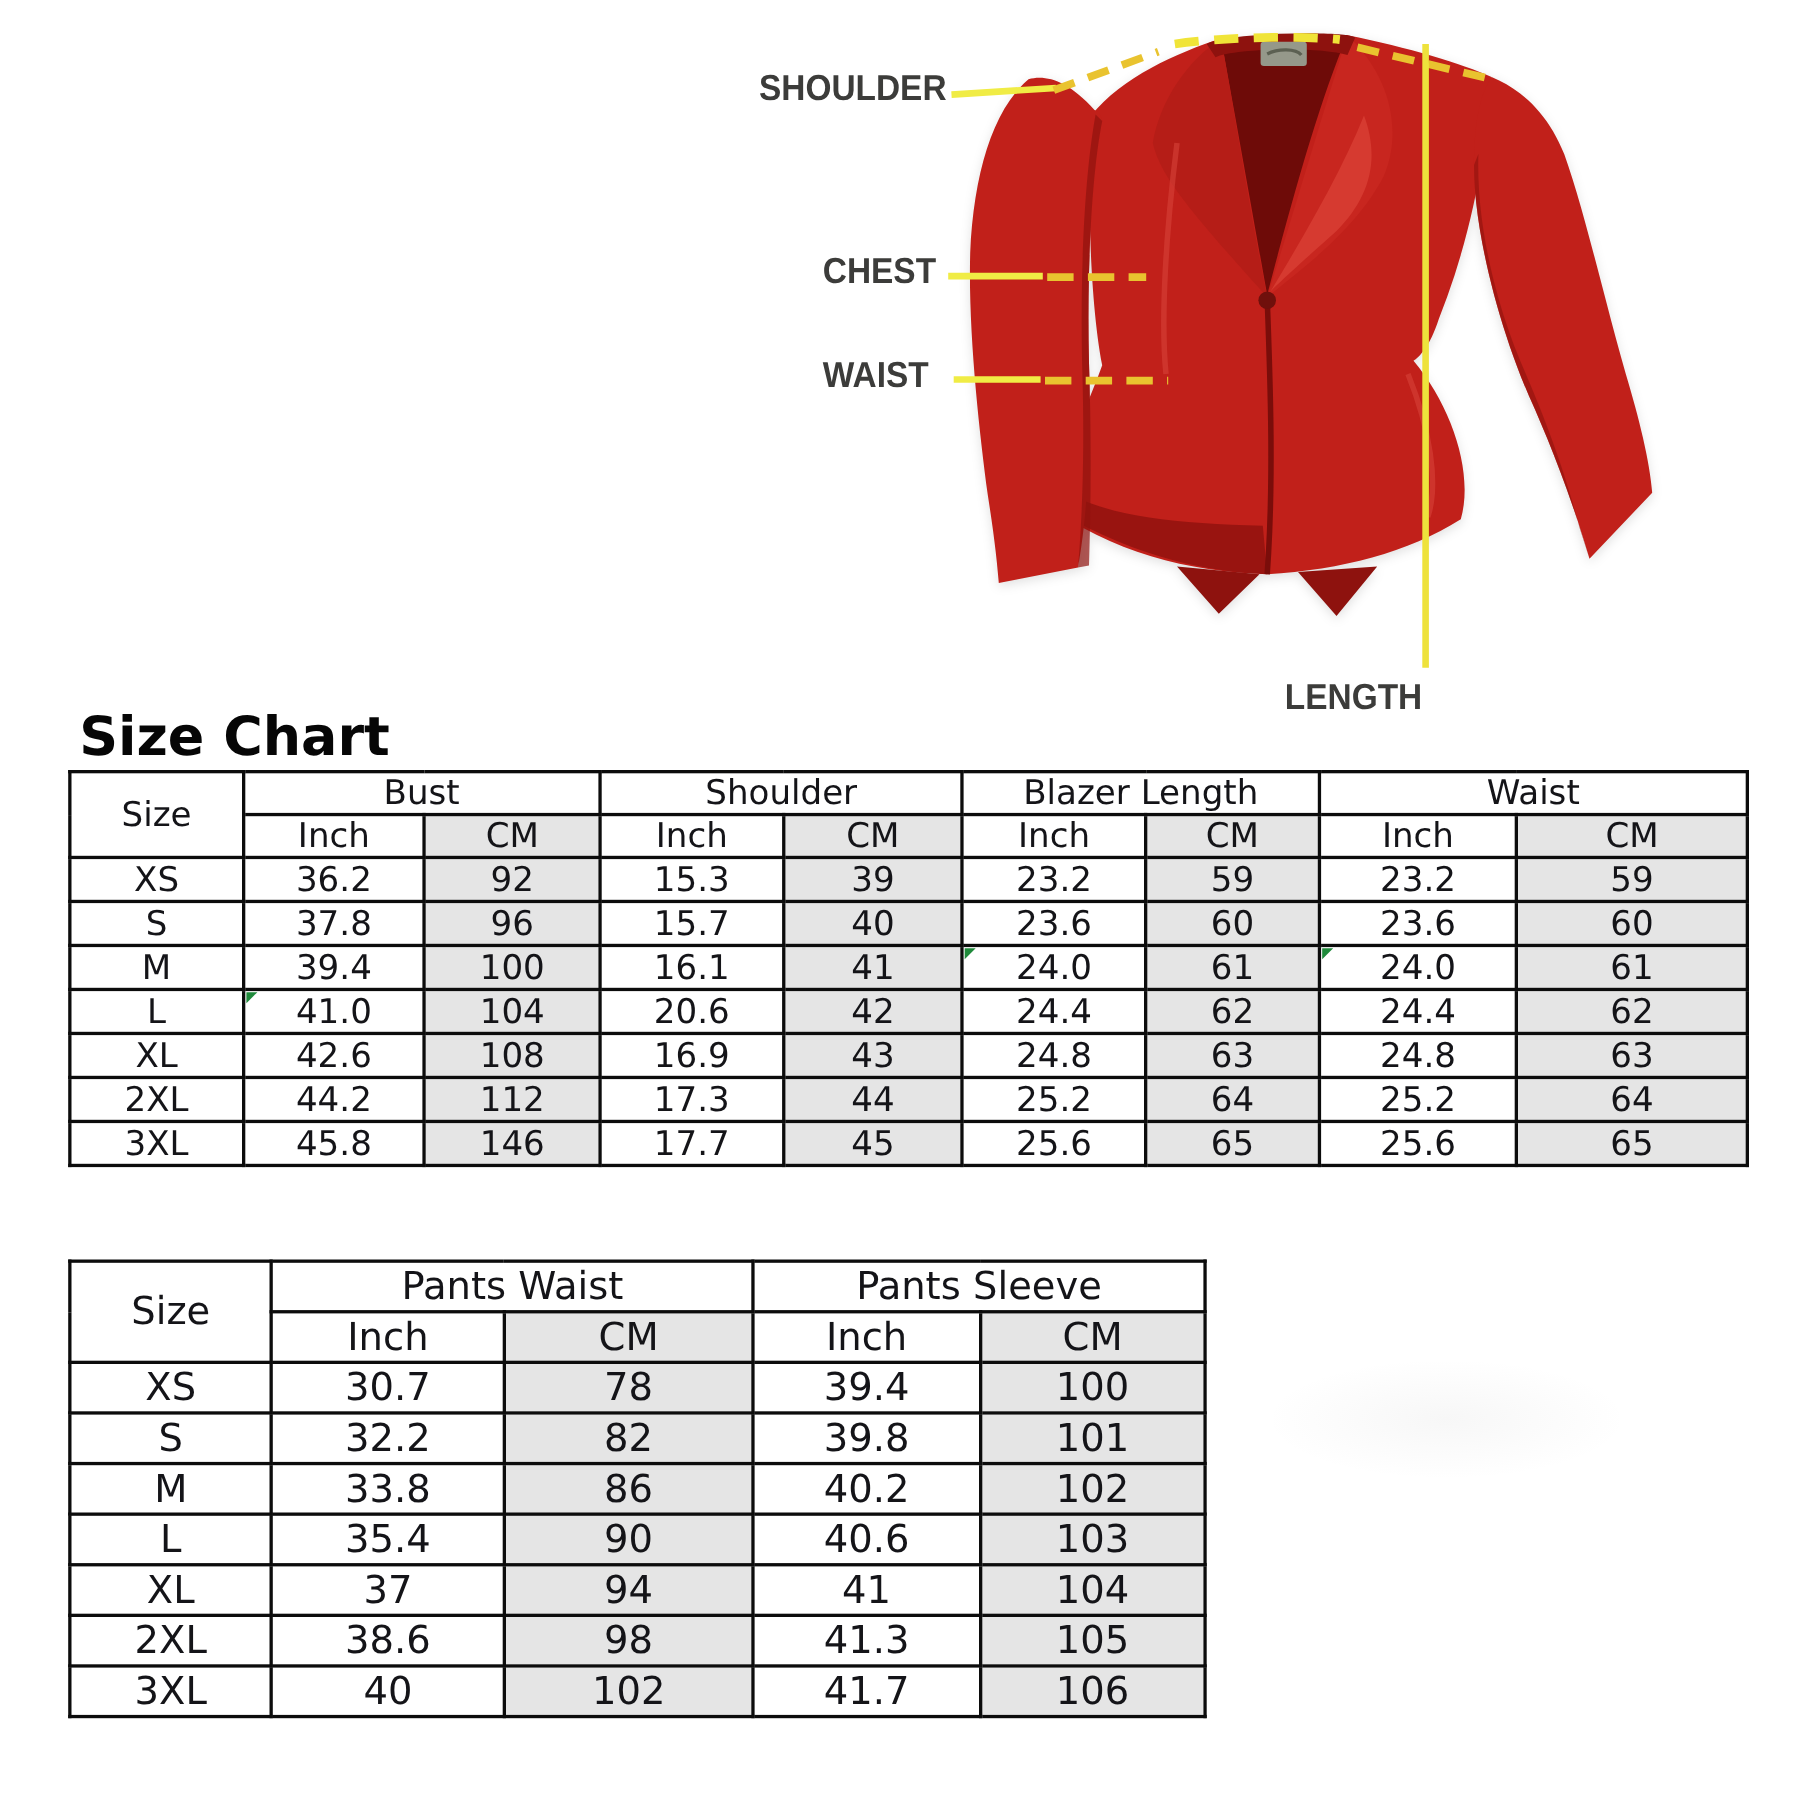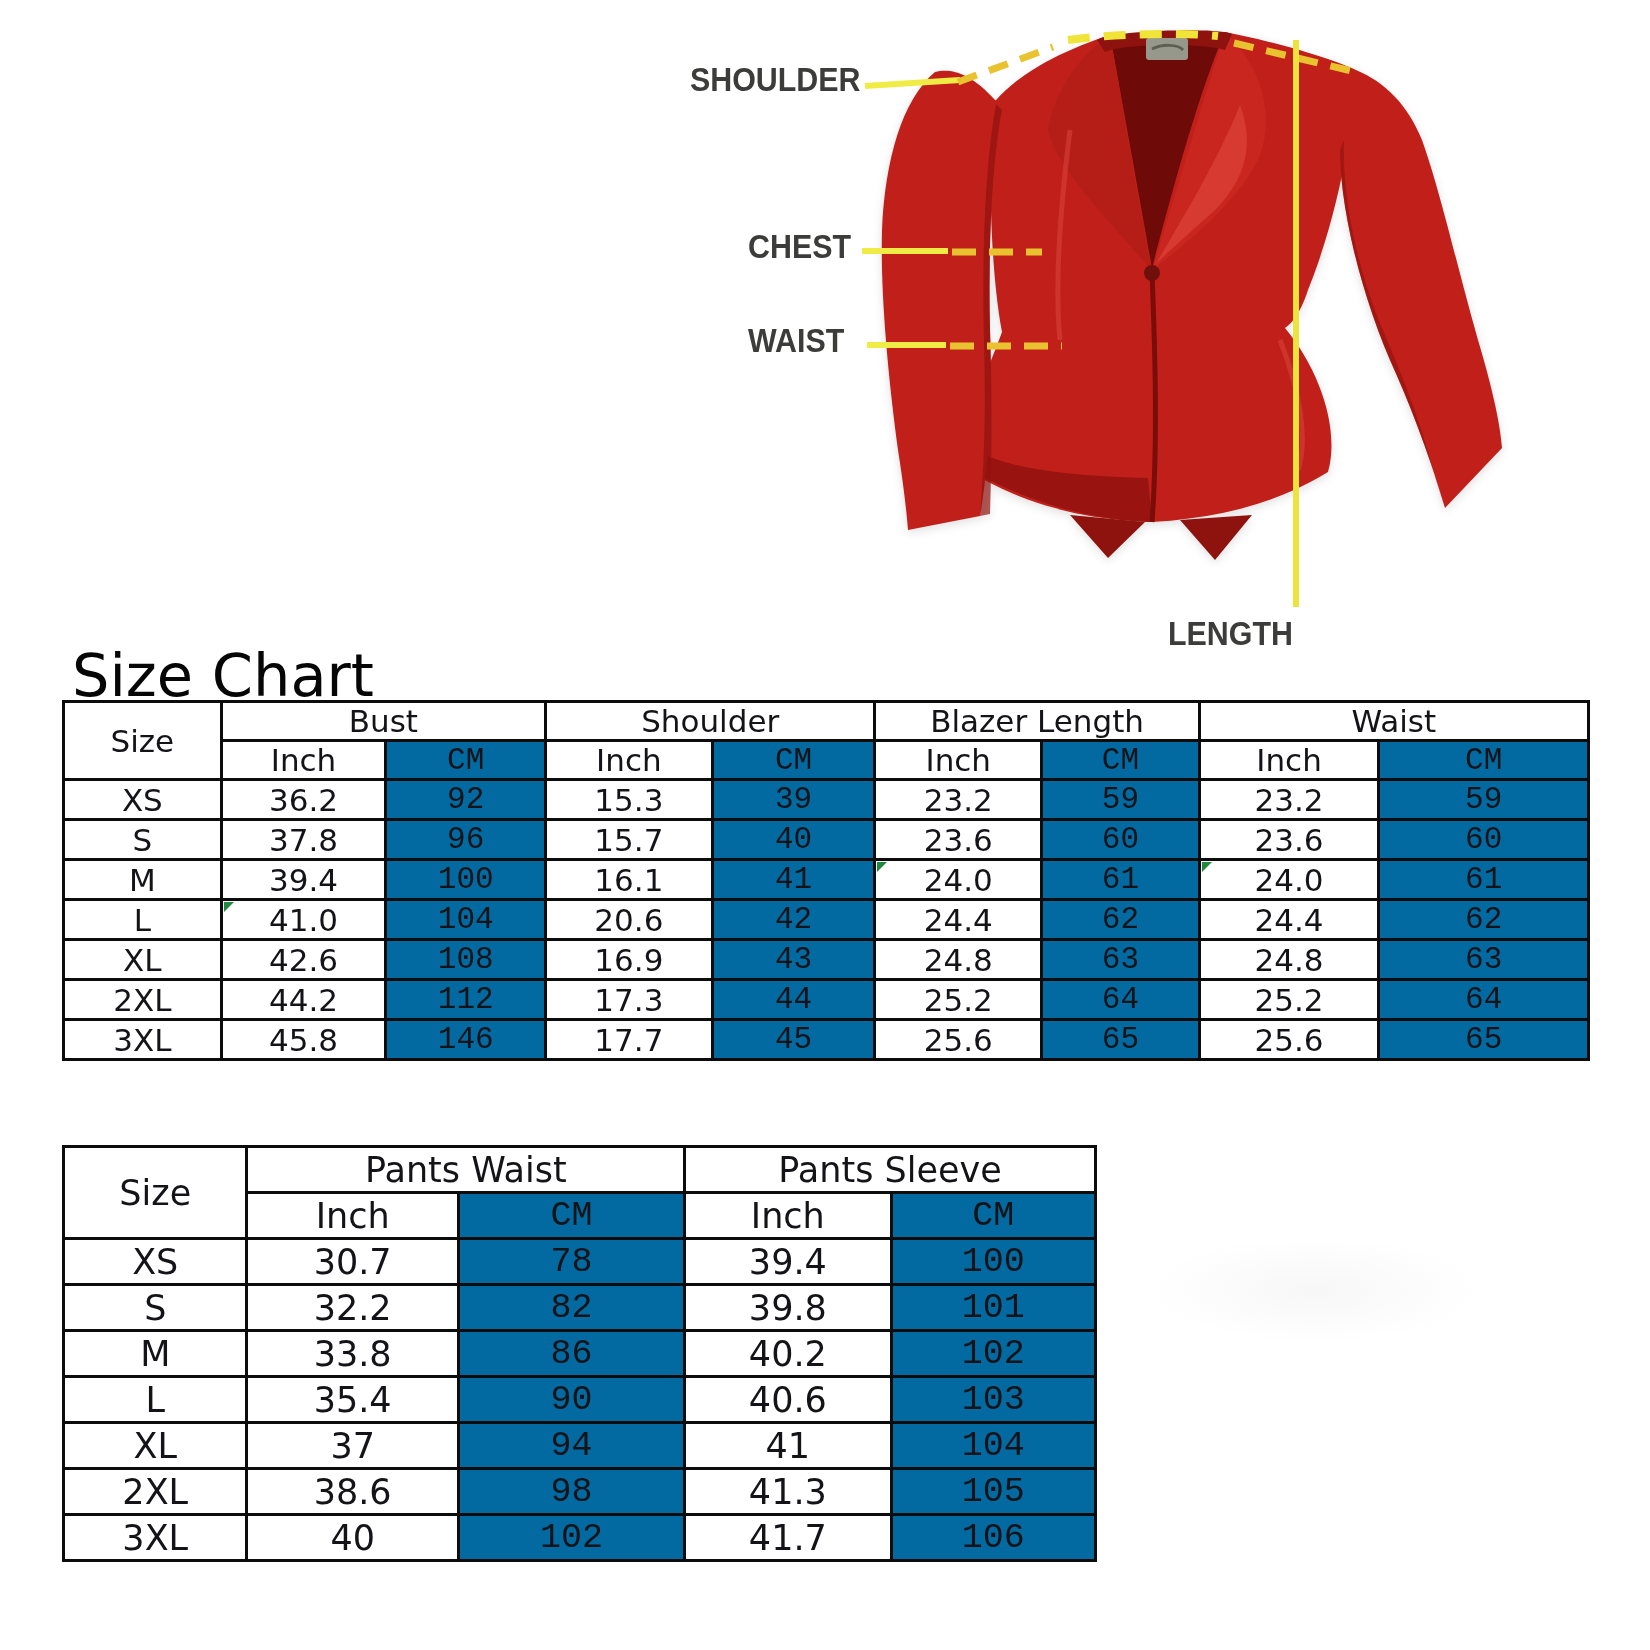--- a/index.html
+++ b/index.html
@@ -11,28 +11,28 @@
   .diagram-svg{position:absolute;left:640px;top:10px;width:900px;height:660px;}
   .mlabel{position:absolute;font-family:"Liberation Sans",sans-serif;font-weight:700;
           font-size:31px;color:#3c3c3a;letter-spacing:0px;white-space:nowrap;
           transform:scale(0.98,1.06);transform-origin:left top;}
   #lbl-shoulder{left:690px;top:61px;}
   #lbl-chest{left:748px;top:228px;}
   #lbl-waist{left:748px;top:322px;}
   #lbl-length{left:1168px;top:615px;}
 
   
-  .page-title{position:absolute;left:72px;top:641px;margin:0;font-size:59px;
-              font-weight:400;color:#060606;letter-spacing:0px;}
+  .page-title{position:absolute;left:72px;top:641px;margin:0;font-size:49px;
+              font-weight:700;color:#060606;letter-spacing:0px;}
 
   
   table{border-collapse:collapse;table-layout:fixed;position:absolute;background:#ffffff;}
   th,td{border:3px solid #0c0c0c;text-align:center;vertical-align:middle;
         padding:0;font-weight:400;overflow:hidden;white-space:nowrap;}
-  .cm{background:#0369a1;font-family:Liberation Mono, monospace;}
+  .cm{background:#e5e5e5;}
 
   #blazer-table{left:62px;top:700px;width:1528px;font-size:31px;}
   #blazer-table thead th{height:35px;}
   #blazer-table tbody td{height:37px;}
 
   #pants-table{left:62px;top:1145px;width:1035px;font-size:35px;}
   #pants-table thead th{height:43px;}
   #pants-table tbody td{height:43px;}
 
   

